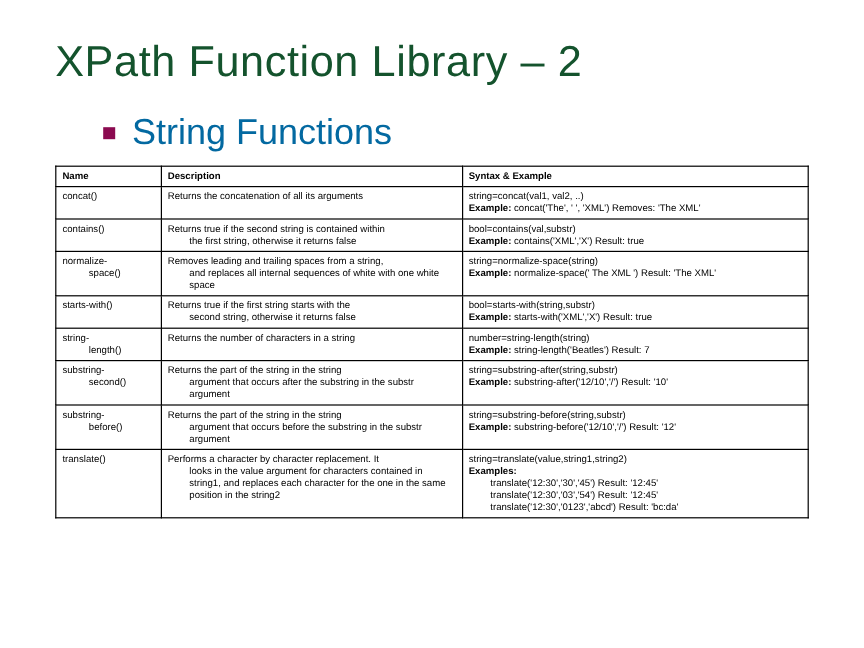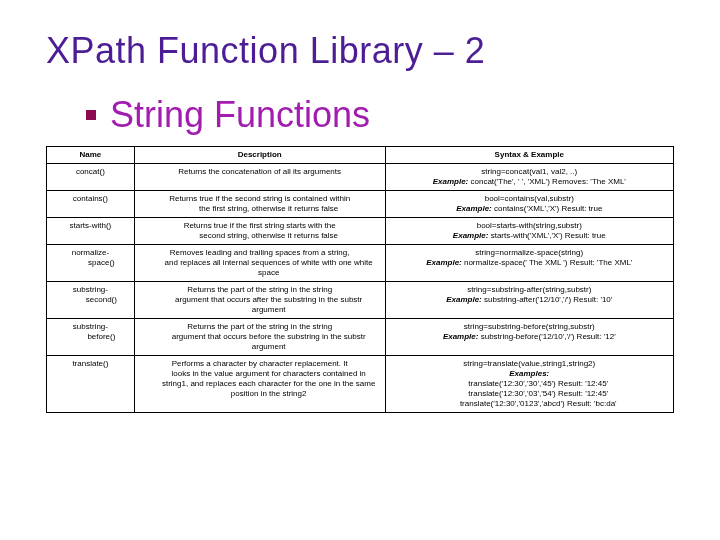--- a/index.html
+++ b/index.html
@@ -1,31 +1,31 @@
 <!DOCTYPE html>
 <html><head>
 <meta charset="utf-8">
 <style>
   * { margin: 0; padding: 0; box-sizing: border-box; }
   html, body { width: 720px; height: 540px; background: #fff; font-family: Verdana, Geneva, sans-serif; color: #000; }
   .slide { width: 720px; height: 540px; padding: 30px 46px 12px 46px; position: relative; }
-  .title { font-family: "Century Gothic", "Futura", Arial, sans-serif; font-size: 36px; font-weight: 400; color: #4c1d95; letter-spacing: 0.5px; margin-bottom: 22px; }
+  .title { font-family: "Century Gothic", "Futura", Arial, sans-serif; font-size: 36px; font-weight: 400; color: #14532d; letter-spacing: 0.5px; margin-bottom: 22px; }
   .subhead-row { display: flex; align-items: center; gap: 14px; margin-left: 40px; margin-bottom: 10px; }
   .bullet-sq { width: 10px; height: 10px; background: #8b0a50; flex: 0 0 auto; }
-  .subhead { font-family: "Century Gothic", "Futura", Arial, sans-serif; font-size: 36px; font-weight: 400; color: #a21caf; }
+  .subhead { font-family: "Century Gothic", "Futura", Arial, sans-serif; font-size: 30px; font-weight: 400; color: #0369a1; }
   table.fn { width: 100%; border-collapse: collapse; table-layout: fixed; }
-  table.fn th, table.fn td { border: 1px solid #000; padding: 3px 5px; vertical-align: top; font-size: 8px; line-height: 1.25; text-align: center; }
+  table.fn th, table.fn td { border: 1px solid #000; padding: 3px 5px; vertical-align: top; font-size: 8px; line-height: 1.25; text-align: left; }
   table.fn th { font-weight: 700; }
   col.c-name { width: 14%; }
   col.c-desc { width: 40%; }
   col.c-syn  { width: 46%; }
   .indent { display: block; padding-left: 18px; }
   .func-name { white-space: nowrap; }
   .func-tail { display: block; padding-left: 22px; }
-  b { font-weight: 700; font-style: italic; }
+  b { font-weight: 700; }
 </style>
 </head>
 <body>
 
 <div class="slide">
 
   <div class="title">XPath Function Library – 2</div>
 
   <div class="subhead-row">
     <span class="bullet-sq"></span>
@@ -62,47 +62,58 @@
           <span>Returns true if the second string is contained within</span>
           <span class="indent">the first string, otherwise it returns false</span>
         </td>
         <td>
           <span>bool=contains(val,substr)</span><br>
           <b>Example:</b><span> contains('XML','X')    Result: true</span>
         </td>
       </tr>
 
       <tr>
-        <td>starts-with()</td>
-        <td>
-          <span>Returns true if the first string starts with the</span>
-          <span class="indent">second string, otherwise it returns false</span>
-        </td>
-        <td>
-          <span>bool=starts-with(string,substr)</span><br>
-          <b>Example:</b><span> starts-with('XML','X')    Result: true</span>
-        </td>
-      </tr>
-
-      <tr>
         <td>
           <span class="func-name">normalize-</span>
           <span class="func-tail">space()</span>
         </td>
         <td>
           <span>Removes leading and trailing spaces from a string,</span>
           <span class="indent">and replaces all internal sequences of white with one white space</span>
         </td>
         <td>
           <span>string=normalize-space(string)</span><br>
           <b>Example:</b><span> normalize-space(' The   XML ')    Result: 'The XML'</span>
         </td>
       </tr>
 
+      <tr>
+        <td>starts-with()</td>
+        <td>
+          <span>Returns true if the first string starts with the</span>
+          <span class="indent">second string, otherwise it returns false</span>
+        </td>
+        <td>
+          <span>bool=starts-with(string,substr)</span><br>
+          <b>Example:</b><span> starts-with('XML','X')    Result: true</span>
+        </td>
+      </tr>
 
+
+      <tr>
+        <td>
+          <span class="func-name">string-</span>
+          <span class="func-tail">length()</span>
+        </td>
+        <td>Returns the number of characters in a string</td>
+        <td>
+          <span>number=string-length(string)</span><br>
+          <b>Example:</b><span> string-length('Beatles')    Result: 7</span>
+        </td>
+      </tr>
 
 
       <tr>
         <td>
           <span class="func-name">substring-</span>
           <span class="func-tail">second()</span>
         </td>
         <td>
           <span>Returns the part of the string in the string</span>
           <span class="indent">argument that occurs after the substring in the substr argument</span>

